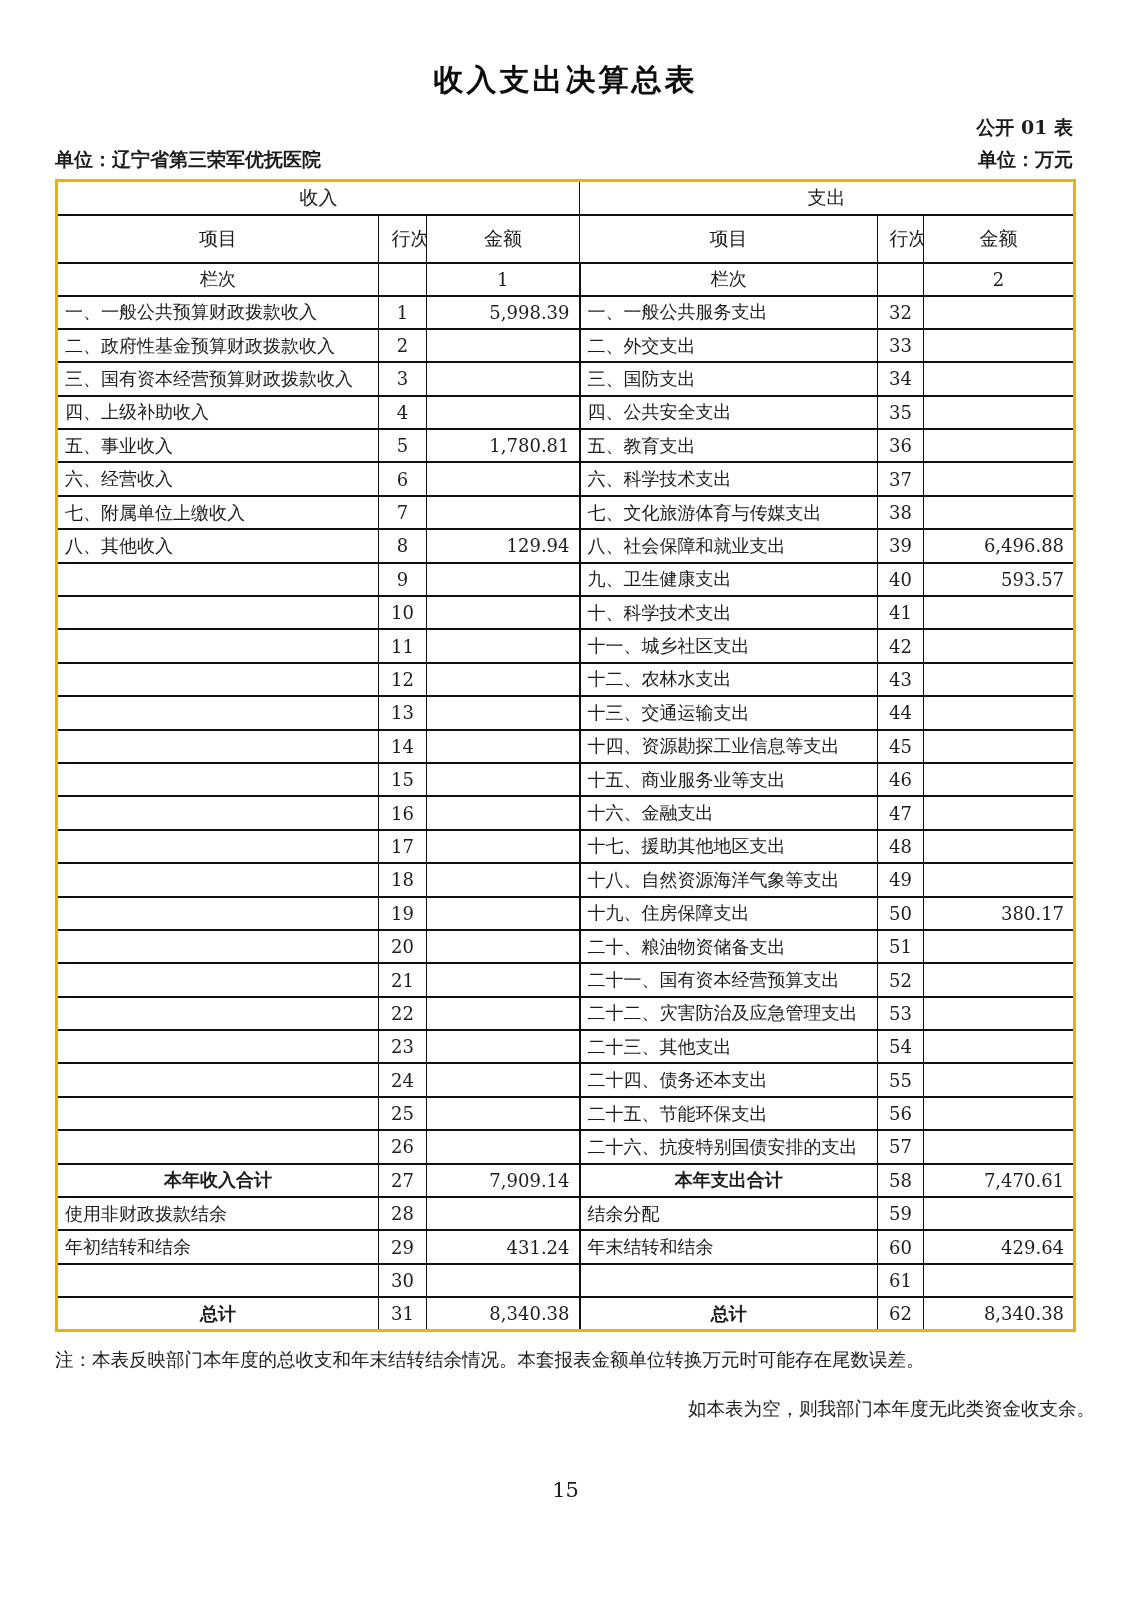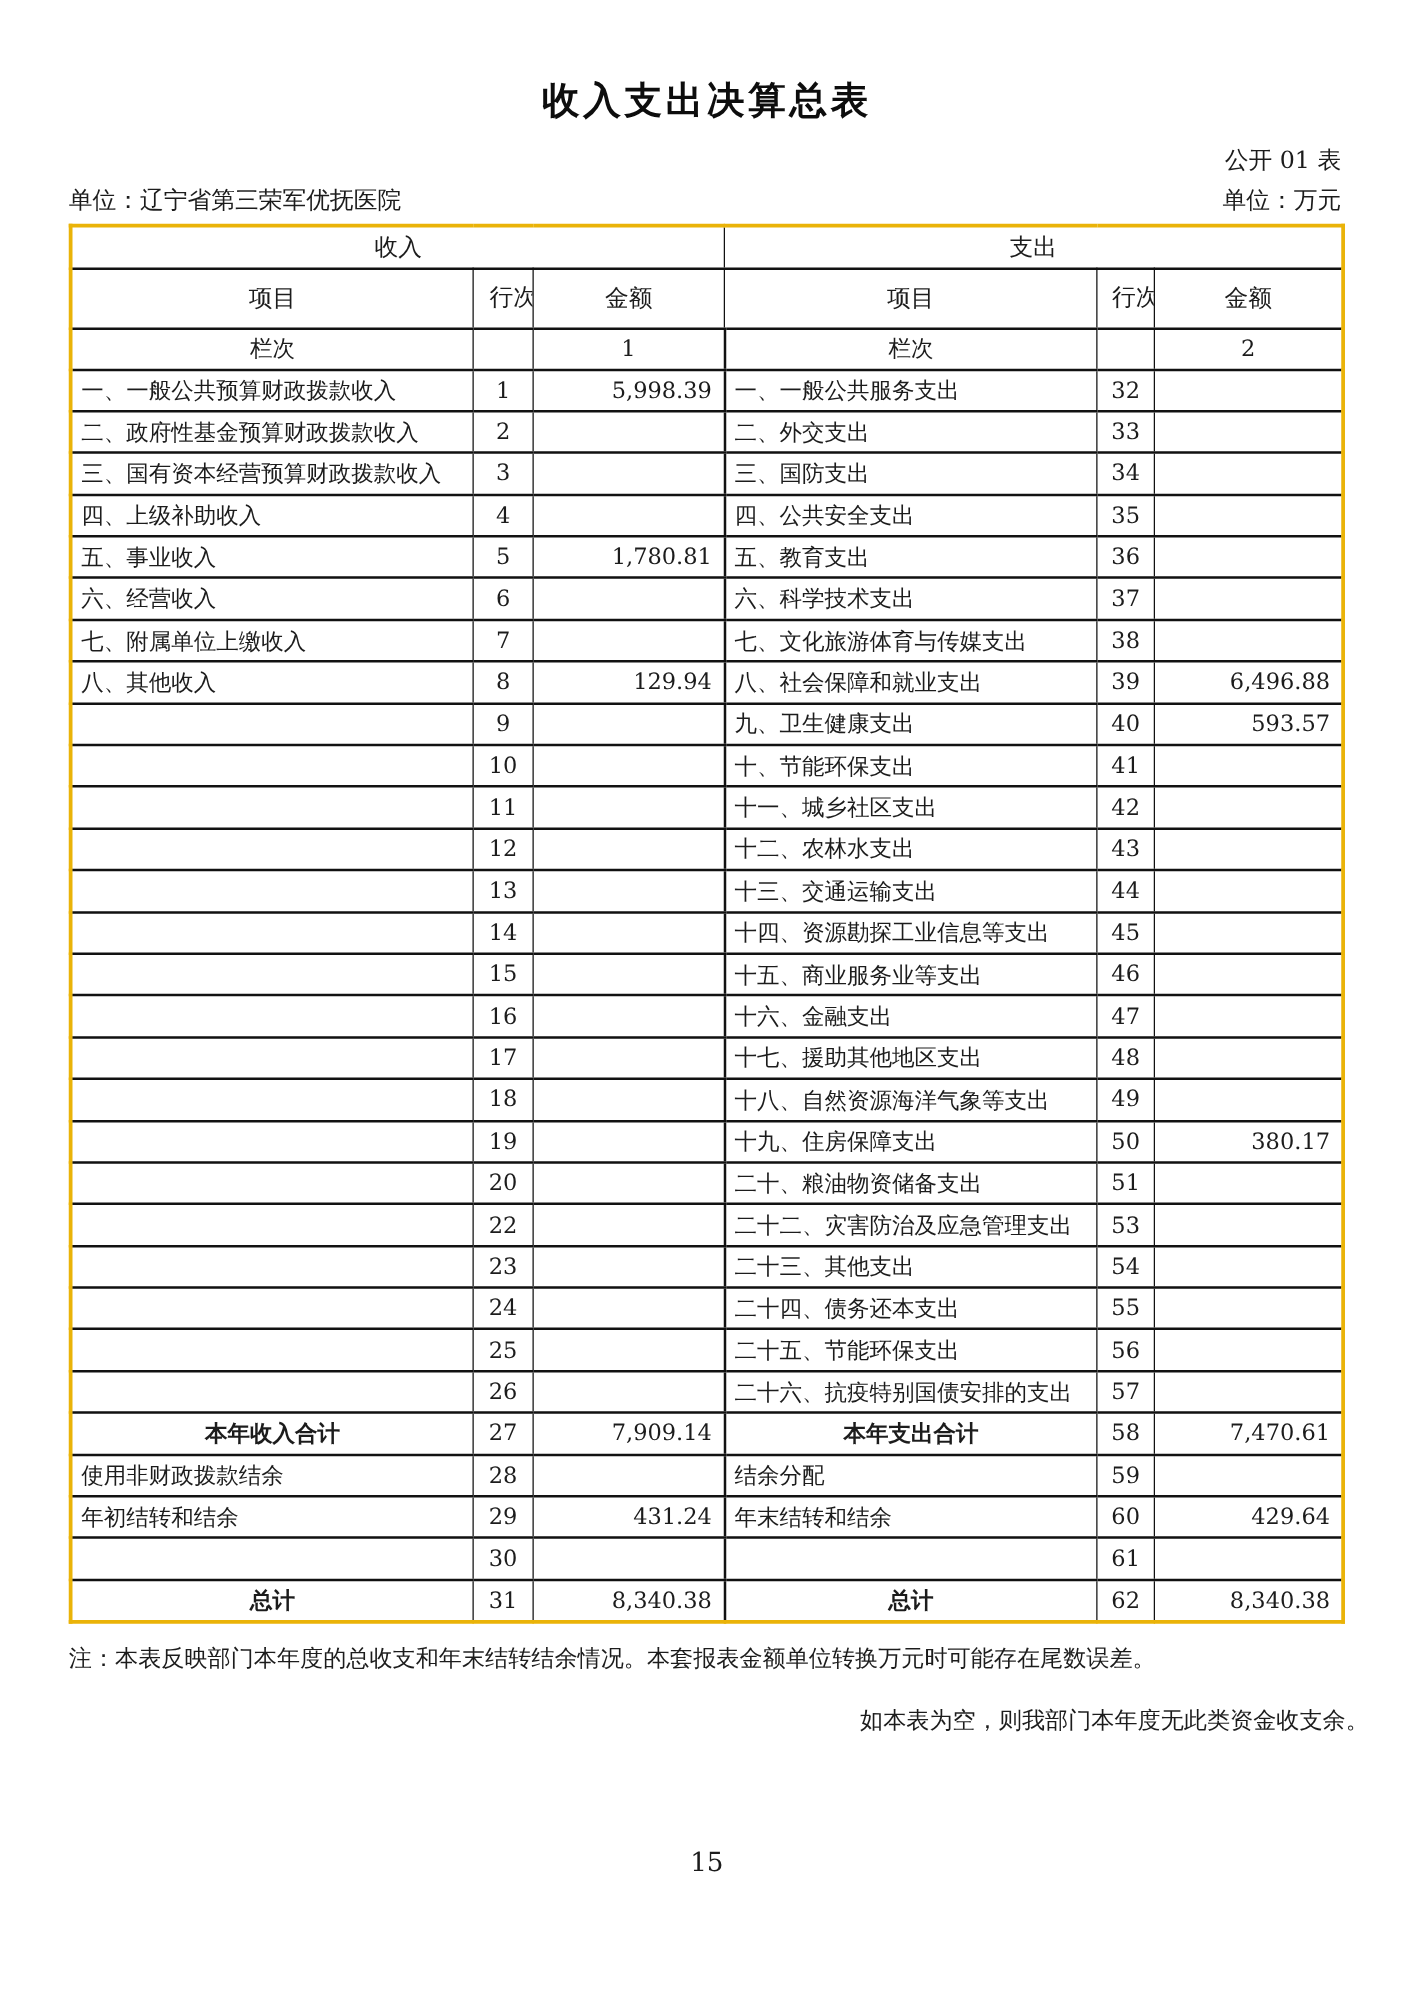--- a/index.html
+++ b/index.html
@@ -7,21 +7,21 @@
     width:1131px;height:1600px;position:relative;
     font-family:"DejaVu Serif","Liberation Serif",serif;
     color:#1c1c1c;-webkit-font-smoothing:antialiased;
   }
   .page{position:relative;width:1131px;height:1600px;overflow:hidden;}
   .doc-title{
     margin:60px 0 0 0;text-align:center;
     font-family:"DejaVu Sans","Liberation Sans",sans-serif;
     font-weight:bold;font-size:30px;letter-spacing:3px;color:#0d0d0d;
   }
-  .meta{width:1018px;margin:0 auto 0 55px;}
+  .meta{width:1018px;margin:0 auto 0 55px;font-weight:bold;}
   .form-label{margin-top:14px;text-align:right;font-size:19px;}
   .unit-line{margin-top:6px;display:flex;justify-content:space-between;font-size:19px;}
   table.main{
     border-collapse:collapse;table-layout:fixed;
     width:1018px;margin:6px 0 0 55px;
     border:3px solid #eab308;
   }
   td,th{
     border-left:1px solid #111111;border-right:1px solid #111111;
     border-top:2px solid #111111;border-bottom:2px solid #111111;
@@ -159,21 +159,21 @@
           <td class="line">9</td>
           <td class="amt"></td>
           <td class="item div2">九、卫生健康支出</td>
           <td class="line">40</td>
           <td class="amt">593.57</td>
         </tr>
         <tr>
           <td class="item"></td>
           <td class="line">10</td>
           <td class="amt"></td>
-          <td class="item div2">十、节能环保支出</td>
+          <td class="item div2">十、科学技术支出</td>
           <td class="line">41</td>
           <td class="amt"></td>
         </tr>
         <tr>
           <td class="item"></td>
           <td class="line">11</td>
           <td class="amt"></td>
           <td class="item div2">十一、城乡社区支出</td>
           <td class="line">42</td>
           <td class="amt"></td>
@@ -241,20 +241,28 @@
           <td class="item div2">十九、住房保障支出</td>
           <td class="line">50</td>
           <td class="amt">380.17</td>
         </tr>
         <tr>
           <td class="item"></td>
           <td class="line">20</td>
           <td class="amt"></td>
           <td class="item div2">二十、粮油物资储备支出</td>
           <td class="line">51</td>
+          <td class="amt"></td>
+        </tr>
+        <tr>
+          <td class="item"></td>
+          <td class="line">21</td>
+          <td class="amt"></td>
+          <td class="item div2">二十一、国有资本经营预算支出</td>
+          <td class="line">52</td>
           <td class="amt"></td>
         </tr>
         <tr>
           <td class="item"></td>
           <td class="line">22</td>
           <td class="amt"></td>
           <td class="item div2">二十二、灾害防治及应急管理支出</td>
           <td class="line">53</td>
           <td class="amt"></td>
         </tr>

